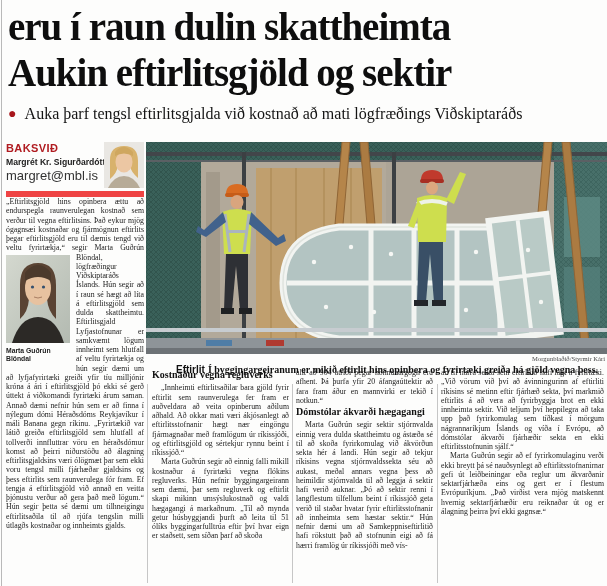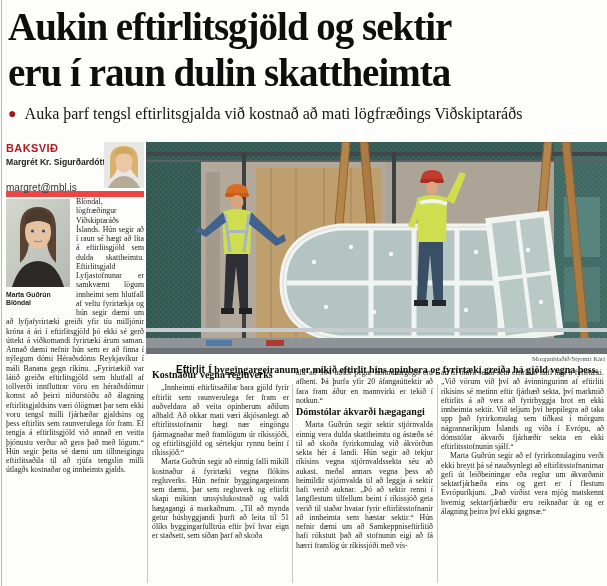--- a/index.html
+++ b/index.html
@@ -12,21 +12,21 @@
   .headline{position:absolute;left:8px;top:4px;width:596px;
             font-size:39px;font-weight:700;line-height:46px;letter-spacing:-1px;color:#0e0e0e;}
   .headline div{white-space:nowrap;}
   .subhead{position:absolute;left:8px;top:105px;width:596px;font-size:16px;color:#141414;}
   .subhead .bullet{color:#a8161c;font-size:14px;margin-right:5px;vertical-align:1px;}
 
   .byline{position:absolute;left:6px;top:142px;width:138px;height:49px;
           border-bottom:6px solid #ef4444;font-family:"Liberation Sans",sans-serif;}
   .kicker{color:#b01b20;font-weight:700;font-size:11px;letter-spacing:.4px;}
   .author{font-weight:700;font-size:8.6px;margin-top:3px;color:#222;}
-  .email{font-size:10px;color:#333;margin-top:15px;}
+  .email{font-size:13px;color:#333;margin-top:1px;}
   .headshot{position:absolute;right:0;top:0;}
 
   .bodytext{font-size:7.8px;line-height:9.25px;text-align:justify;color:#1b1b1b;}
   .col1{position:absolute;left:6px;top:197px;width:138px;height:386px;overflow:hidden;}
   .inset-float{float:left;width:64px;margin:2px 6px 1px 0;}
   .inset-caption{font-family:"Liberation Sans",sans-serif;font-weight:700;font-size:6.8px;
                  line-height:8px;margin-top:2px;color:#222;}
 
   .main-photo{position:absolute;left:146px;top:142px;width:461px;height:212px;}
   .credit{position:absolute;right:2px;top:355px;font-size:6.6px;color:#4a4a4a;
@@ -44,22 +44,22 @@
   .indent{text-indent:9px;}
 </style>
 </head>
 <body>
 
 <div class="page">
 
   <div class="edge-rule"></div>
 
   <div class="headline">
+    <div>eru í raun dulin skattheimta</div>
     <div>Aukin eftirlitsgjöld og sektir</div>
-    <div>eru í raun dulin skattheimta</div>
   </div>
 
   <div class="subhead">
     <span class="bullet">●</span>
     <span>Auka þarf tengsl eftirlitsgjalda við kostnað að mati lögfræðings Viðskiptaráðs</span>
   </div>
 
   <div class="byline">
     <div class="kicker">BAKSVIÐ</div>
     <div class="author">Margrét Kr. Sigurðardóttir</div>
@@ -67,20 +67,21 @@
     <svg class="headshot" width="40" height="46" viewBox="0 0 40 46">
       <rect width="40" height="46" fill="#e9e7e3"></rect>
       <path d="M6 18 Q6 4 20 4 Q34 4 34 19 L34 36 Q27 30 26 24 L14 24 Q13 31 6 37 Z" fill="#d8b26c"></path>
       <ellipse cx="20" cy="20" rx="8.5" ry="10.5" fill="#ecc7a3"></ellipse>
       <path d="M4 46 Q10 34 20 34 Q30 34 36 46 Z" fill="#b7ab97"></path>
       <path d="M11 14 Q20 9 29 14 L29 10 Q24 5 20 5 Q15 5 11 10 Z" fill="#cfa75f"></path>
     </svg>
   </div>
 
   <div class="col1 bodytext">
+    <span>„Eftirlitsgjöld hins opinbera ættu að endurspegla raunverulegan kostnað sem verður til vegna eftirlitsins. Það eykur mjög ógagnsæi kostnaðar og fjármögnun eftirlits þegar eftirlitsgjöld eru til dæmis tengd við veltu fyrirtækja,“ segir Marta Guðrún</span>
     <div class="inset-float">
       <svg width="64" height="88" viewBox="0 0 64 88">
         <rect width="64" height="88" fill="#c9cec6"></rect>
         <rect width="64" height="88" fill="url(#gbg)"></rect>
         <defs>
           <linearGradient id="gbg" x1="0" y1="0" x2="1" y2="1">
             <stop offset="0" stop-color="#d4d8cf"></stop>
               <stop offset="1" stop-color="#b3bab1"></stop>
           </linearGradient>
         </defs>

